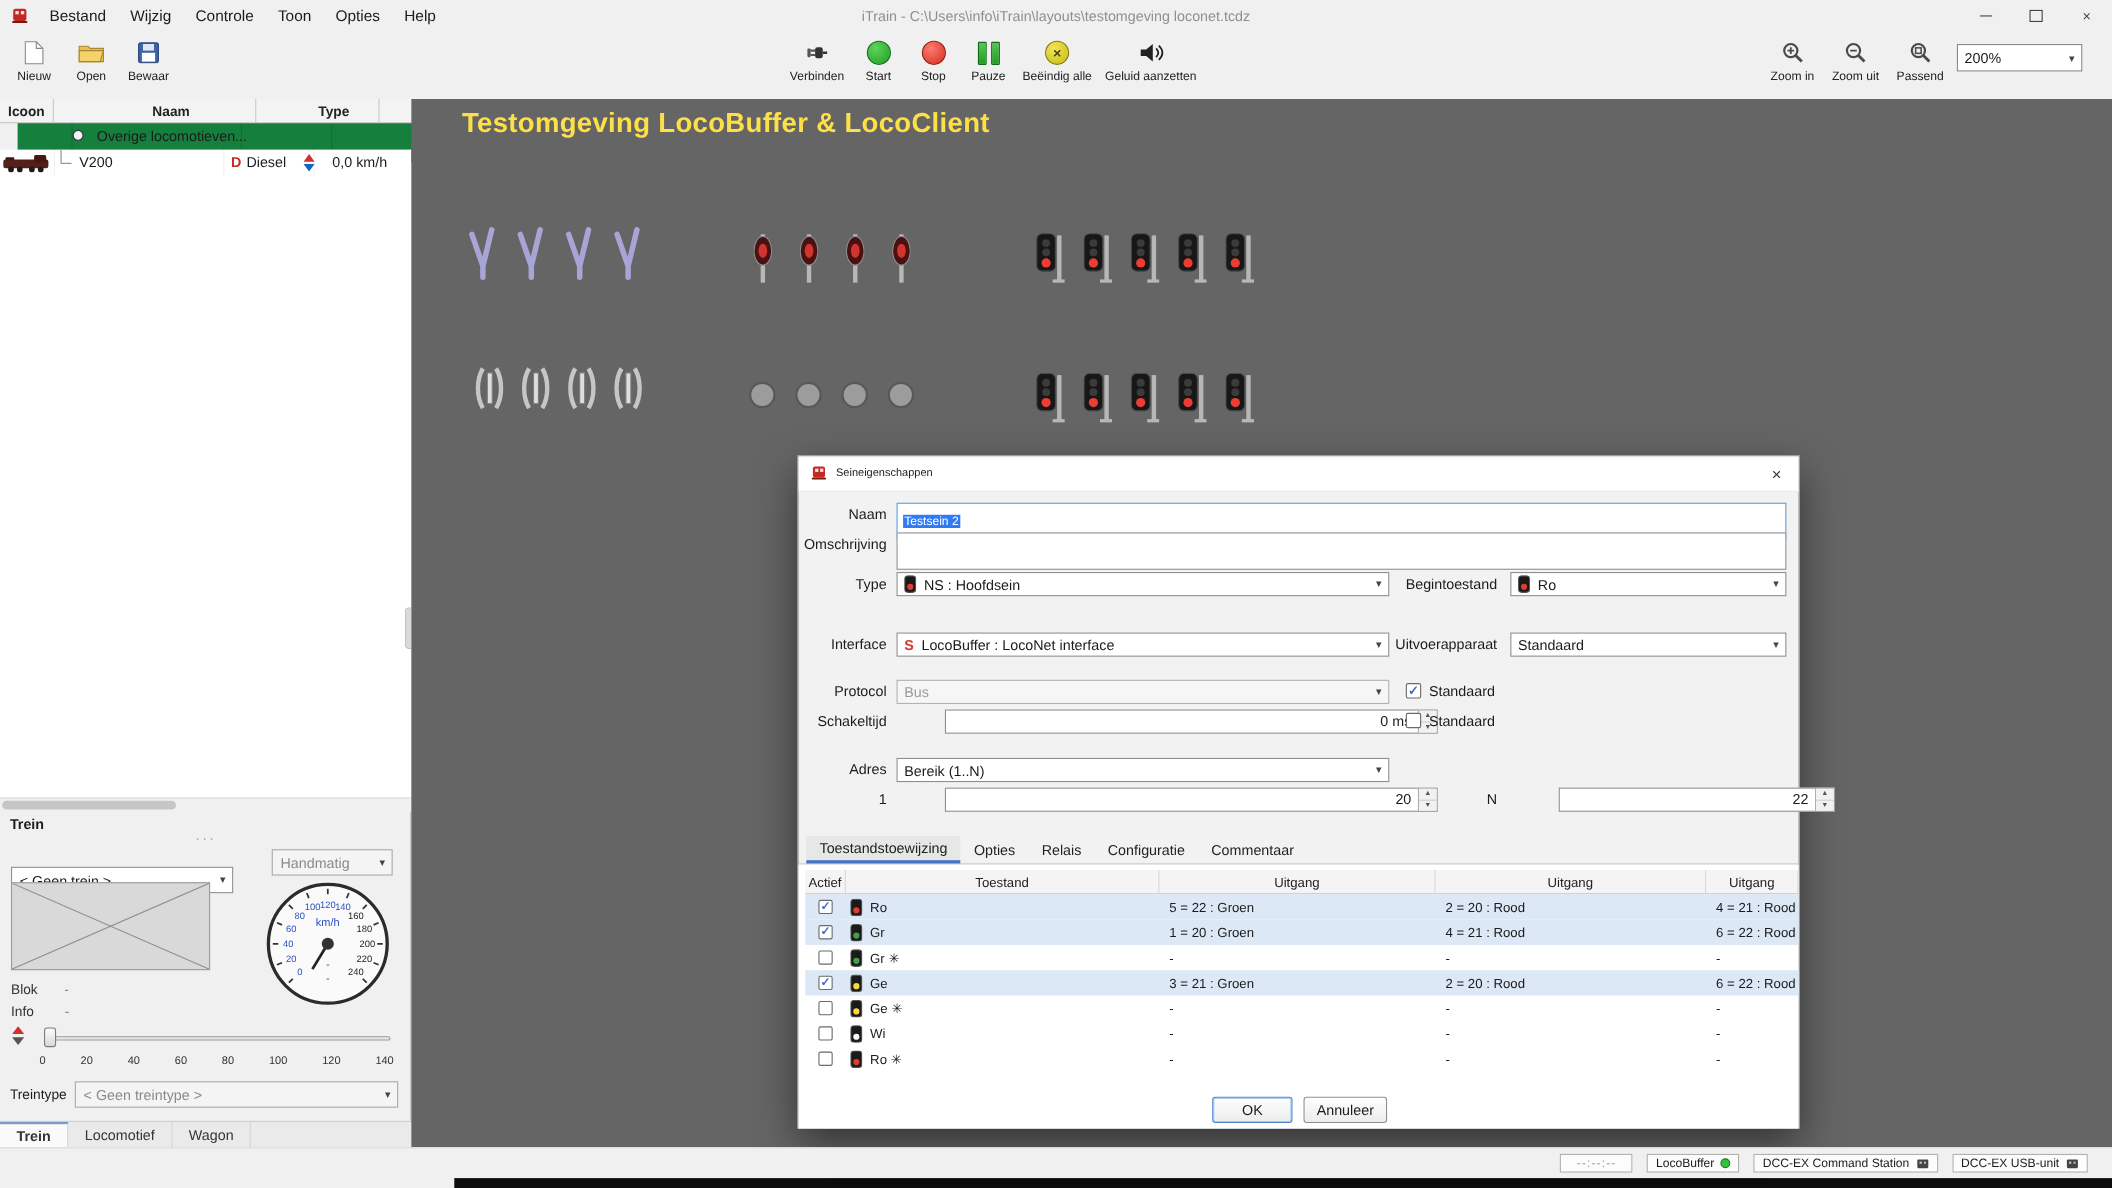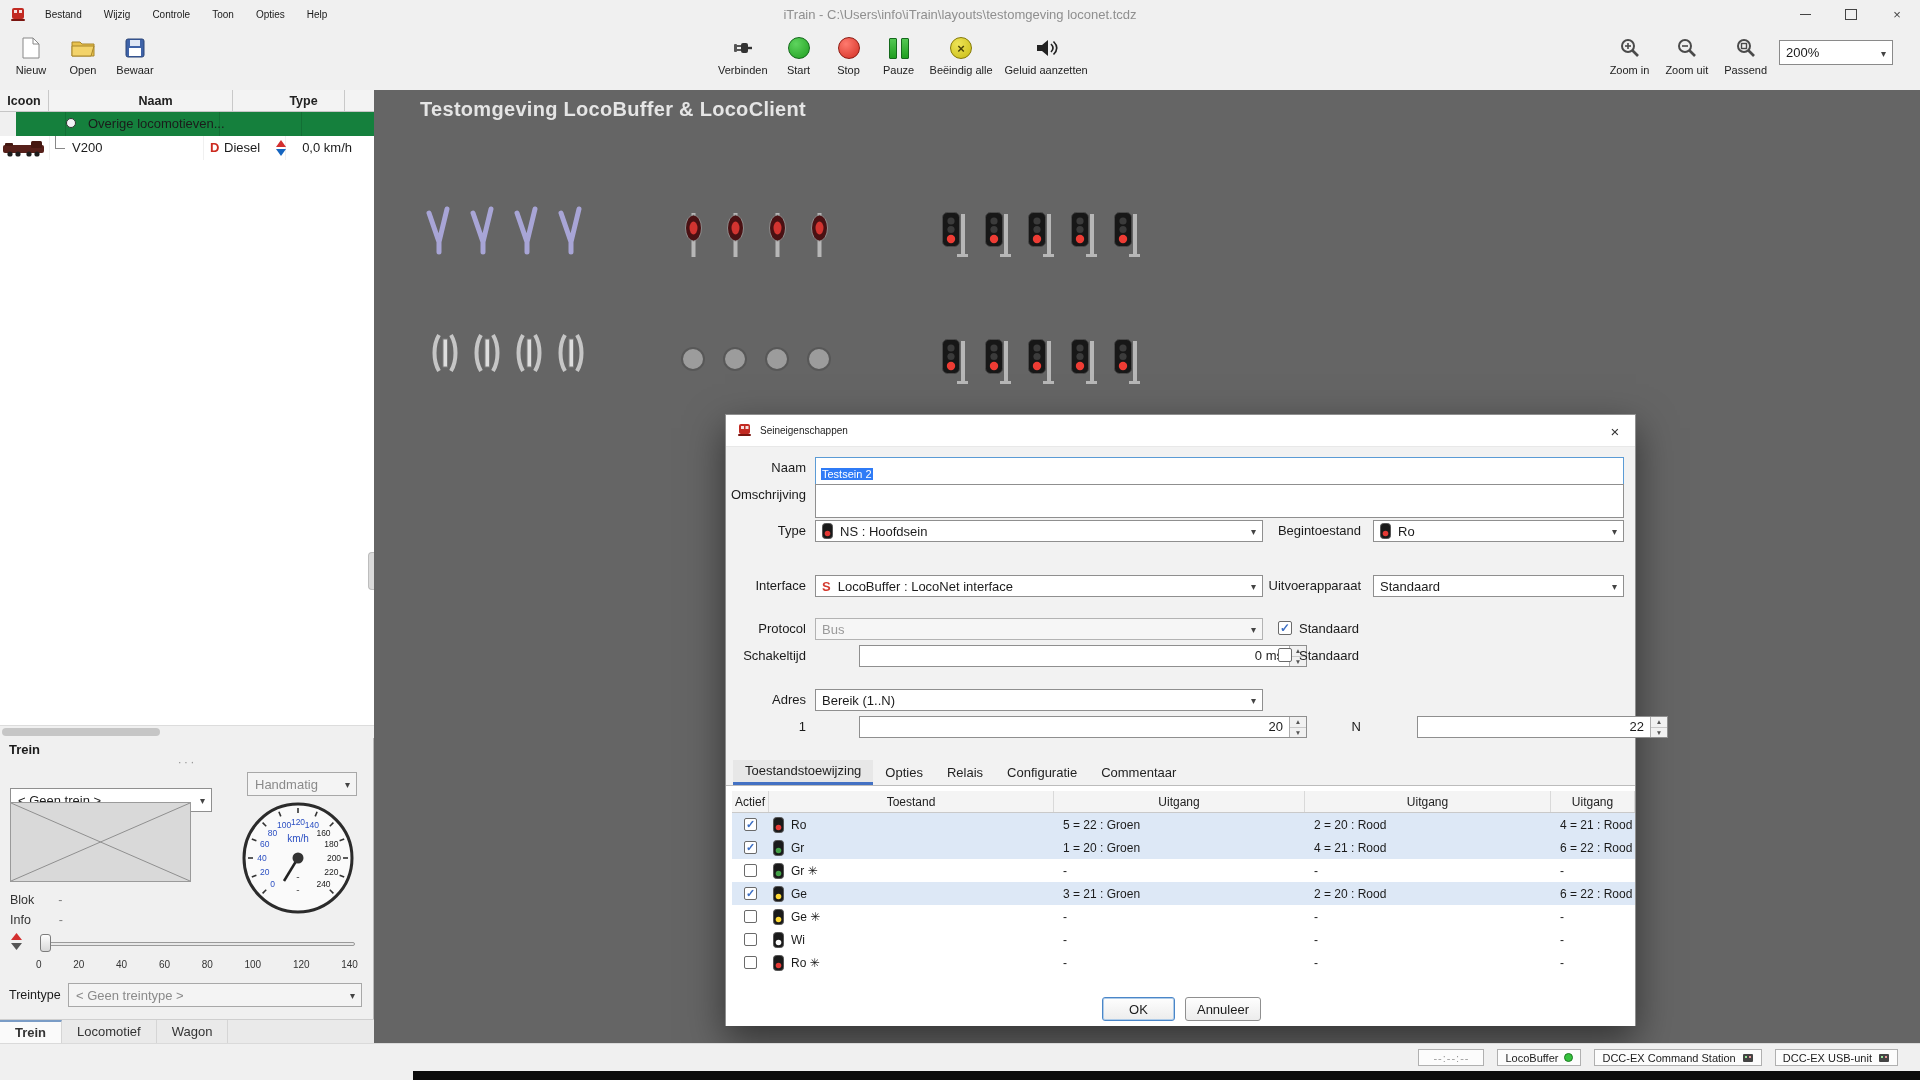--- a/index.html
+++ b/index.html
@@ -3,21 +3,21 @@
 <meta charset="utf-8">
 <style>
   html,body{margin:0;padding:0;}
   body{width:1920px;height:1080px;position:relative;overflow:hidden;background:#f0f0f0;
        font-family:"Liberation Sans",sans-serif;font-size:13px;color:#1b1b1b;}
   svg{display:block;}
   
   .menubar{position:absolute;left:0;top:0;width:1920px;height:29px;background:#f0f0f0;display:flex;align-items:center;}
   .app-icon{margin-left:10px;display:flex;}
   .menu-items{display:flex;margin-left:8px;}
-  .menu-item{padding:0 11px;line-height:29px;font-size:10px;}
+  .menu-item{padding:0 11px;line-height:29px;font-size:14px;}
   .window-title{position:absolute;left:50%;top:0;transform:translateX(-50%);line-height:29px;color:#8f8f8f;white-space:nowrap;}
   .win-controls{position:absolute;right:0;top:0;display:flex;height:29px;}
   .win-btn{width:46px;height:29px;display:flex;align-items:center;justify-content:center;color:#444;}
   .glyph-min{width:11px;height:1px;background:#444;}
   .glyph-max{width:10px;height:9px;border:1px solid #444;}
   
   .toolbar{position:absolute;left:0;top:29px;width:1920px;height:58px;background:#f0f0f0;}
   .tb-group{position:absolute;top:4px;display:flex;align-items:flex-start;}
   .tb-left{left:8px;gap:6px;}
   .tb-center{left:714px;gap:4px;}
@@ -66,21 +66,21 @@
   .tp-slider-thumb{position:absolute;left:40px;top:844px;width:11px;height:18px;background:linear-gradient(#fdfdfd,#d8d8d8);border:1px solid #7c7c7c;border-radius:3px;box-sizing:border-box;}
   .tp-ticks{position:absolute;left:36px;top:869px;width:322px;display:flex;justify-content:space-between;font-size:10px;color:#333;}
   .tp-treintype-label{position:absolute;left:9px;top:893px;line-height:24px;font-size:12.5px;}
   .tp-treintype-combo{position:absolute;left:68px;top:893px;width:294px;}
   .b-tabs{position:absolute;left:0;top:929px;width:374px;height:24px;display:flex;background:#eaeaea;border-top:1px solid #cfcfcf;box-sizing:border-box;}
   .b-tab{padding:0 15px;line-height:23px;font-size:13px;color:#333;border-right:1px solid #d5d5d5;}
   .b-tab.active{background:#fafafa;font-weight:bold;border-top:2px solid #7a9cc6;line-height:21px;}
   .splitter-handle{position:absolute;left:368px;top:552px;width:6px;height:38px;background:#dadada;border:1px solid #bdbdbd;border-right:none;border-radius:4px 0 0 4px;box-sizing:border-box;}
   
   .canvas{position:absolute;left:374px;top:90px;width:1546px;height:953px;background:#656565;overflow:hidden;}
-  .canvas-title{position:absolute;left:46px;top:8px;font-size:20px;font-weight:bold;color:#e5e5e5;letter-spacing:.3px;}
+  .canvas-title{position:absolute;left:46px;top:8px;font-size:25px;font-weight:bold;color:#fde047;letter-spacing:.3px;}
   .sig-group{position:absolute;display:flex;align-items:flex-start;}
   #sg0{left:51px;top:116px;gap:19px;}
   #sg1{left:311px;top:122px;gap:25px;}
   #sg2{left:568px;top:122px;gap:17px;}
   #sg3{left:56px;top:241px;gap:12px;}
   #sg4{left:306px;top:256px;gap:16px;}
   #sg5{left:568px;top:249px;gap:17px;}
   
   .dialog{position:absolute;left:725px;top:414px;width:911px;height:612px;background:#f2f2f2;border:1px solid #8f8f8f;
           box-shadow:0 14px 36px rgba(0,0,0,.5);box-sizing:border-box;}

